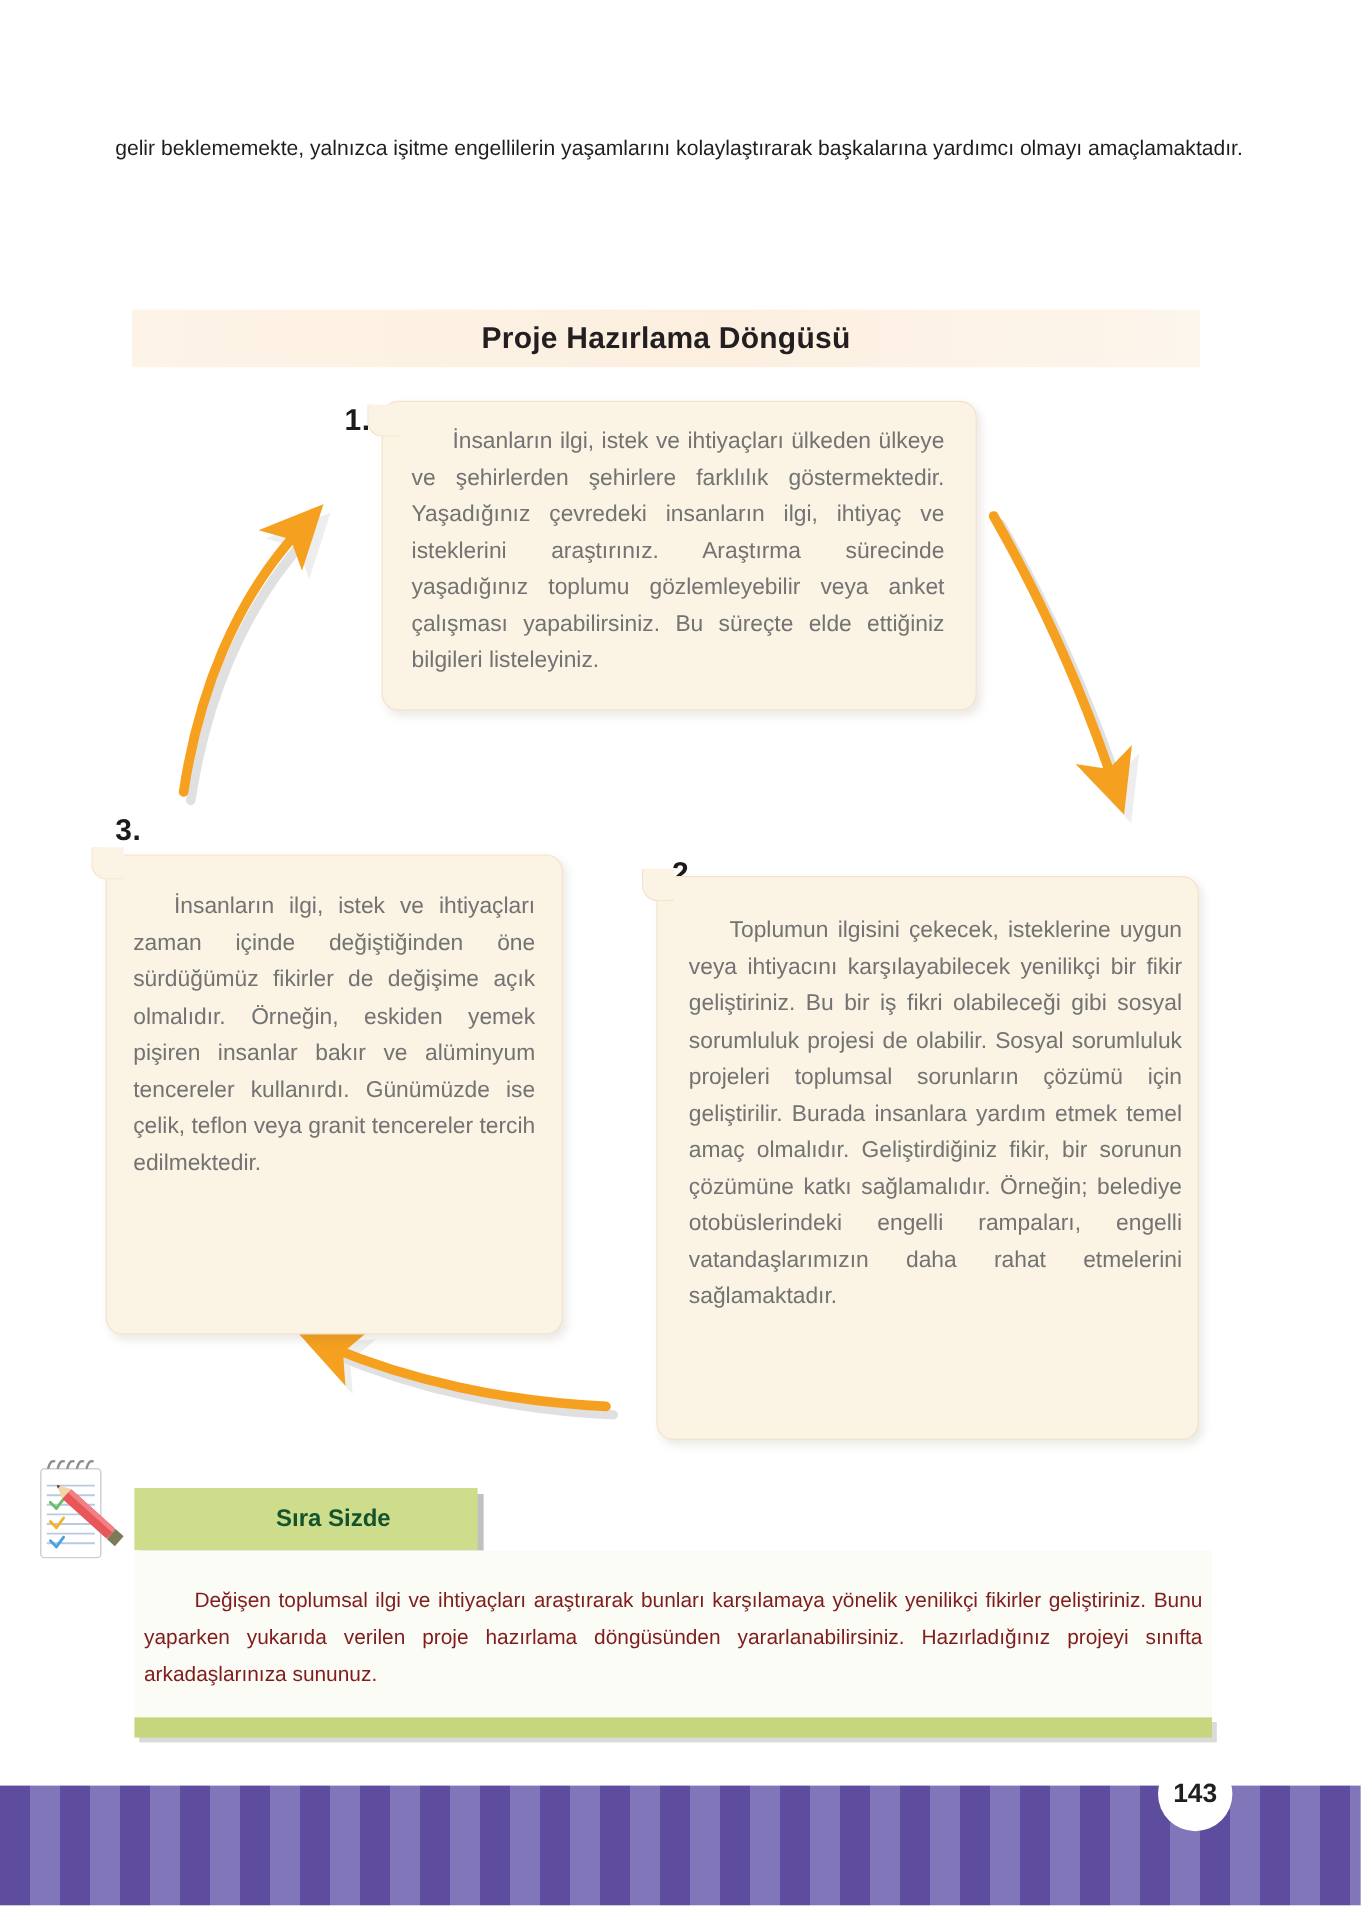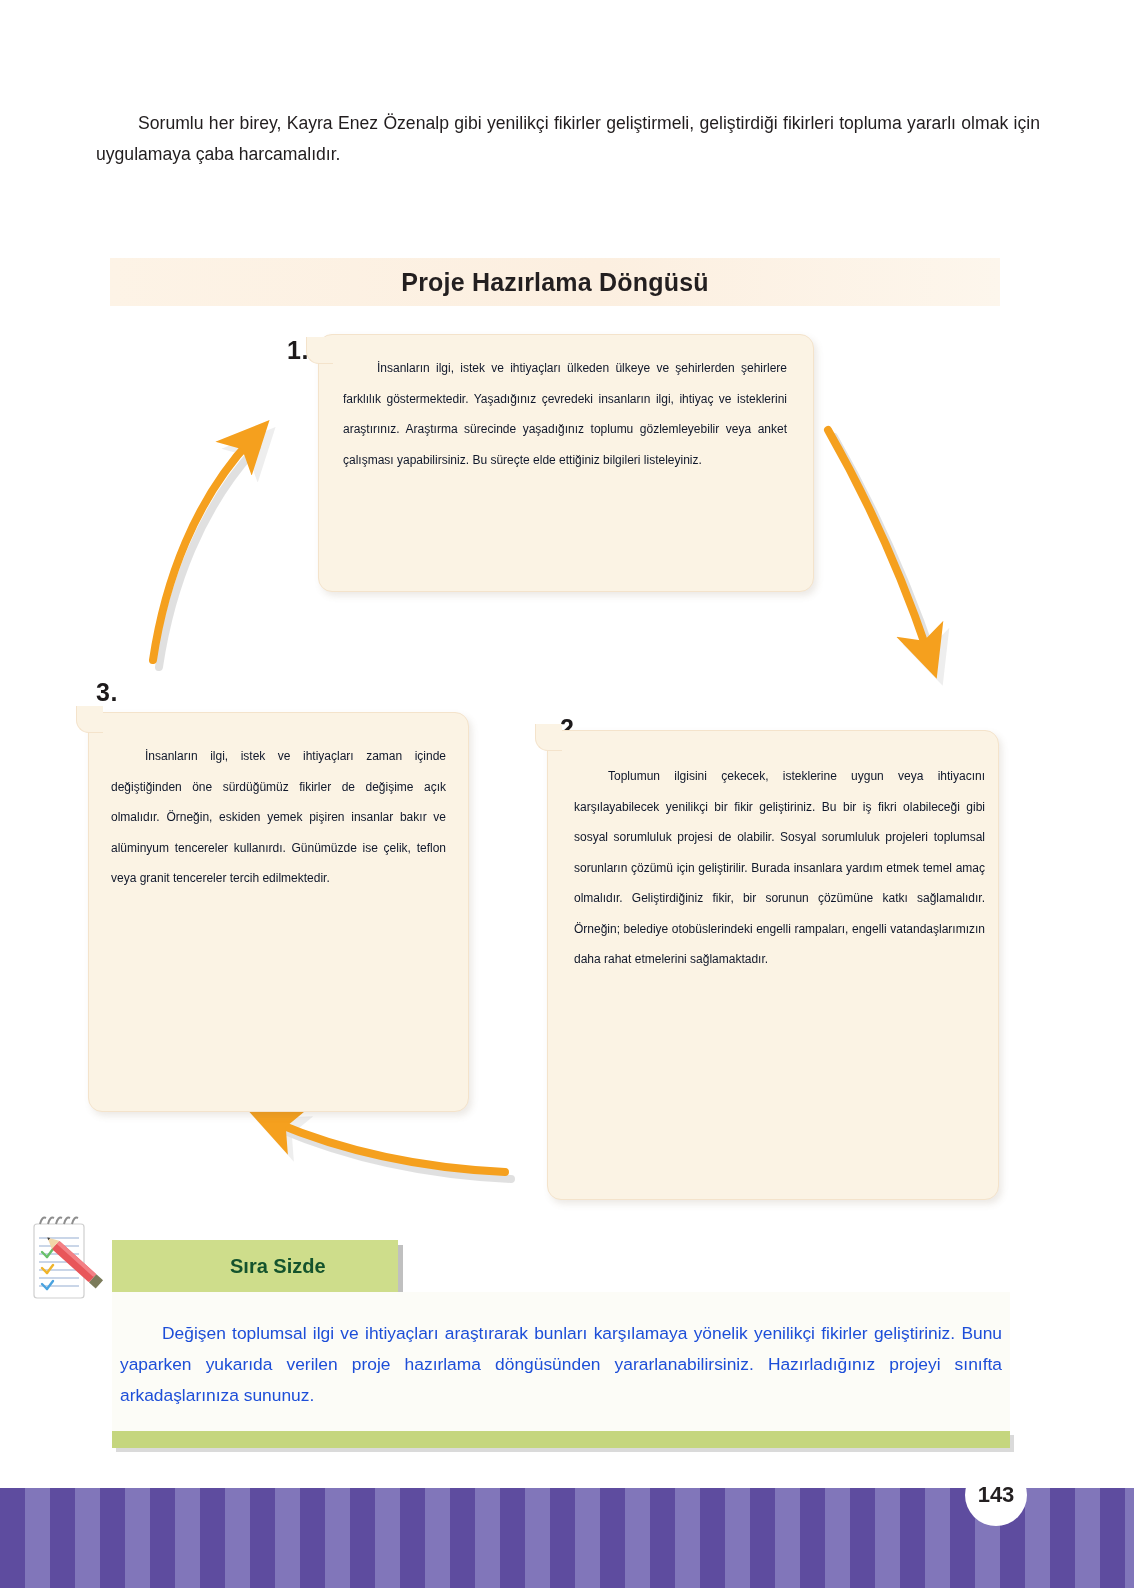--- a/index.html
+++ b/index.html
@@ -70,24 +70,24 @@
 
   
   .callout {
     position: absolute;
     background: #fbf3e4;
     border: 1px solid #f4e3cb;
     box-shadow: 3px 4px 7px rgba(120, 100, 70, 0.14);
     box-sizing: border-box;
   }
   .callout .body {
-    font-size: 12px;
+    font-size: 19px;
     line-height: 30.5px;
     text-align: justify;
-    color: #0f172a;
+    color: #737373;
     text-indent: 34px;
     margin: 0;
   }
 
   
   #box-1 {
     left: 318px;
     top: 334px;
     width: 496px;
     height: 258px;
@@ -203,21 +203,21 @@
     background: #fcfcf7;
     padding: 26px 8px 20px 8px;
     box-sizing: border-box;
   }
   .sira-body p {
     margin: 0;
     font-size: 17.4px;
     line-height: 31px;
     text-align: justify;
     text-indent: 42px;
-    color: #1d4ed8;
+    color: #7f1d1d;
   }
   .sira-footerbar {
     height: 17px;
     background: #c5d67e;
     box-shadow: 4px 4px 0 rgba(150,150,150,.35);
   }
 
   
   .footer-stripes {
     position: absolute;
@@ -245,21 +245,21 @@
     font-size: 22px;
     font-weight: bold;
     color: #231f20;
     z-index: 5;
   }
 </style>
 </head>
 <body>
 
 <div class="page-text">
-  <p class="indent">Sorumlu her birey, Kayra Enez Özenalp gibi yenilikçi fikirler geliştirmeli, geliştirdiği fikirleri topluma yararlı olmak için uygulamaya çaba harcamalıdır.</p>
+  <p>gelir beklememekte, yalnızca işitme engellilerin yaşamlarını kolaylaştırarak başkalarına yardımcı olmayı amaçlamaktadır.</p>
 </div>
 
 <div class="diagram-header">
   <span class="title">Proje Hazırlama Döngüsü</span>
 </div>
 
 <div class="cycle">
 
   <svg class="arrows" viewBox="0 0 1134 1588">
     <defs>

